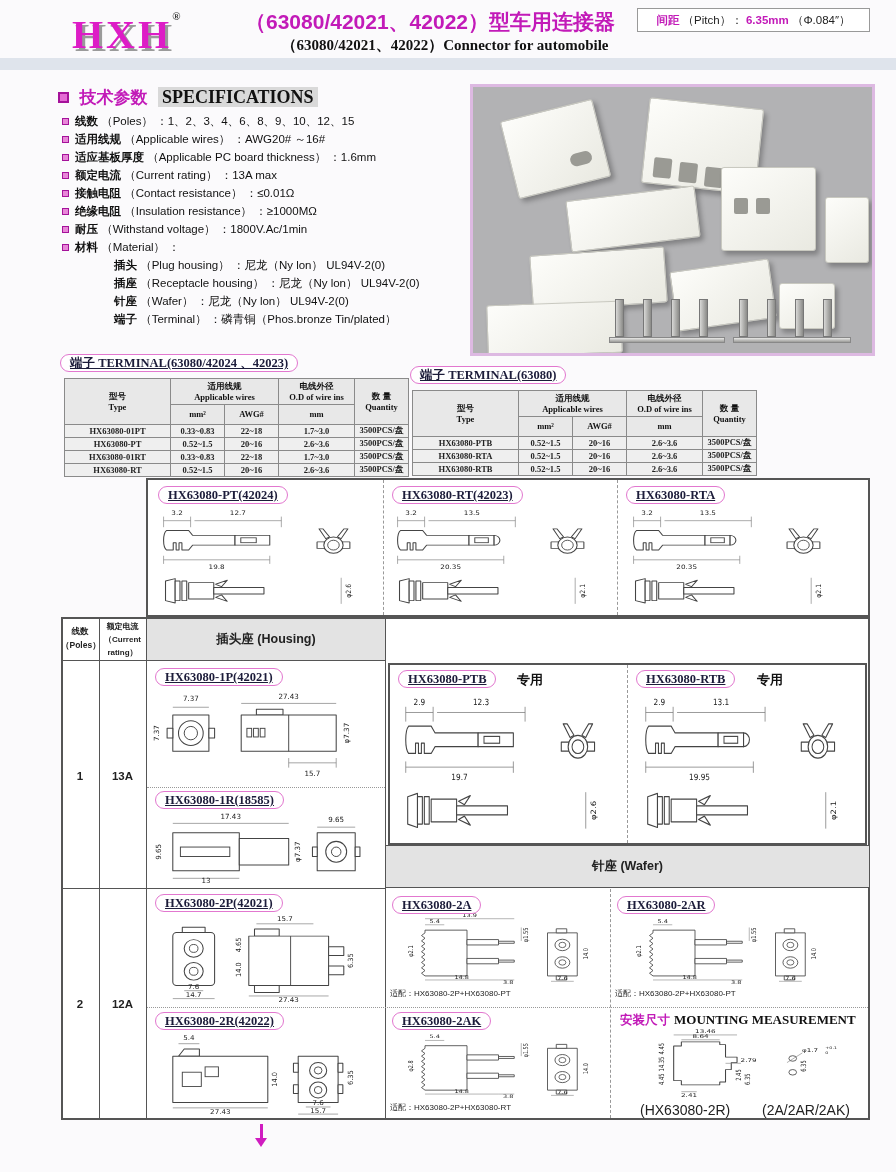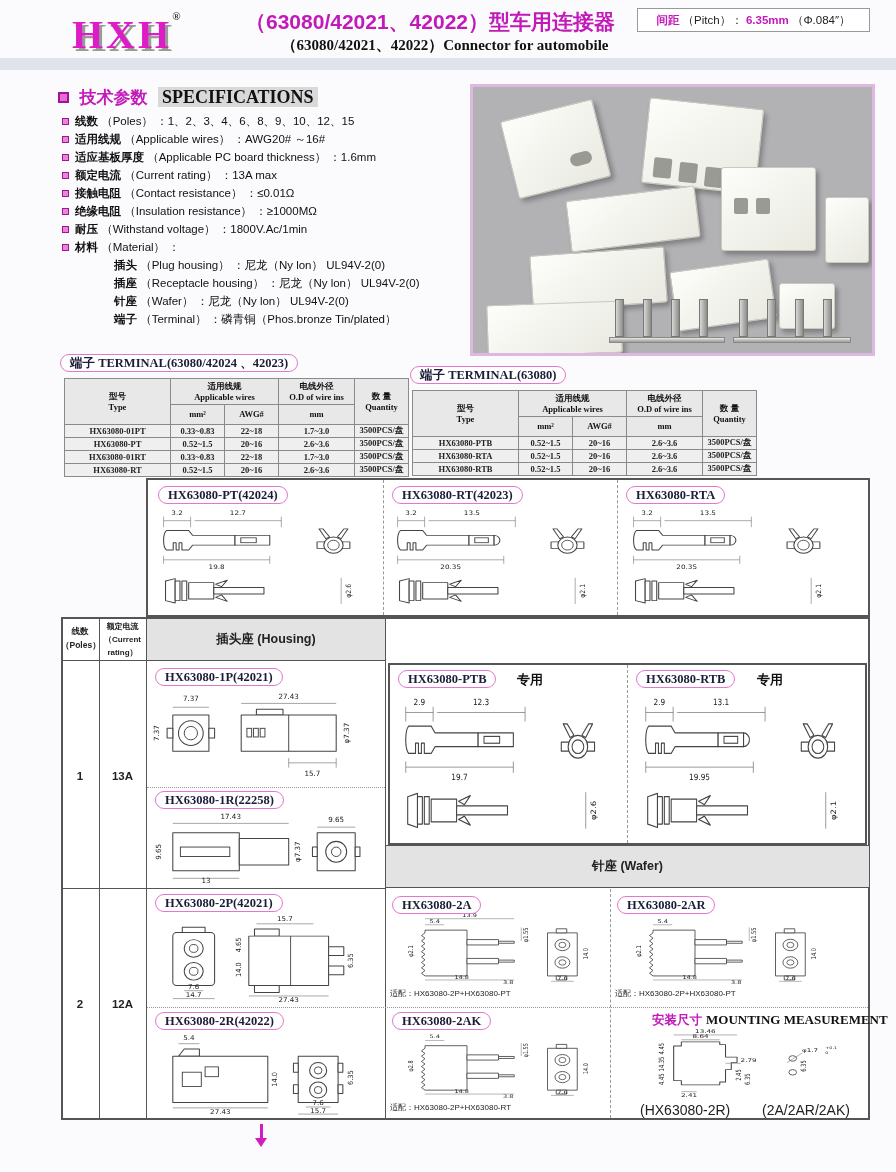--- a/index.html
+++ b/index.html
@@ -39,21 +39,21 @@
   .ph { position:absolute; background:linear-gradient(145deg,#fdfdfa,#e9e9e1);
         border:1px solid #c9c9c0; border-radius:3px; box-shadow:3px 4px 5px rgba(0,0,0,.28); }
   .ph .hole { position:absolute; background:#9a9a94; border-radius:50%; }
   .pin { position:absolute; width:9px; height:38px;
          background:linear-gradient(90deg,#d8d8d6,#8b8b88); border:1px solid #777; }
   .pinbar { position:absolute; height:6px; background:linear-gradient(#e8e8e6,#9b9b98); border:1px solid #888; }
 
   
   .pill { position:absolute; font-family:"Liberation Serif", serif; font-weight:bold; font-size:12.5px;
           color:#1c1c3a; background:#fff; border:1.6px solid #e277cf; border-radius:11px;
-          padding:0 9px; line-height:16px; white-space:nowrap; z-index:5; }
+          padding:0 9px; line-height:16px; white-space:nowrap; z-index:5;text-decoration:underline; }
   .suffix { font-family:"Liberation Sans", sans-serif; font-weight:bold; font-size:13px; color:#111; margin-left:5px; }
 
   
   .ttable { position:absolute; border-collapse:collapse; background:#efefef; font-size:8.5px; table-layout:fixed; }
   .ttable th, .ttable td { border:1px solid #8a8a8a; text-align:center; padding:0 1px; }
   .ttable th { font-weight:bold; font-size:8.5px; line-height:11px; height:26px; background:#e8e8e8; }
   .ttable th .en { font-family:"Liberation Serif", serif; font-weight:bold; }
   .ttable th.sub { height:20px; font-family:"Liberation Serif", serif; }
   .ttable td { height:12px; font-family:"Liberation Serif", serif; font-weight:bold; font-size:8.5px; color:#222; }
 
@@ -63,21 +63,21 @@
   .spec-box { left:388px; top:663px; width:479px; height:182px; border:2px solid #555; background:#fff; z-index:4; }
   .vline { position:absolute; width:0; border-left:1.5px solid #555; }
   .vdash { position:absolute; width:0; border-left:1px dashed #999; }
   .hline { position:absolute; height:0; border-top:1.5px solid #555; }
   .hdot  { position:absolute; height:0; border-top:1.5px dotted #999; }
   .gray-bar { position:absolute; background:#e3e3e3; border-top:1.5px solid #555; border-bottom:1.5px solid #555;
               text-align:center; font-size:12.5px; font-weight:bold; color:#222; }
   .cellhead { position:absolute; text-align:center; font-weight:bold; color:#222; }
   .cellval { position:absolute; text-align:center; font-size:11.5px; font-weight:bold; color:#222; }
   .match { position:absolute; font-size:8px; color:#222; white-space:nowrap; }
-  .mnt-head { position:absolute; white-space:nowrap;margin-left:32px; }
+  .mnt-head { position:absolute; white-space:nowrap; }
   .mnt-head .cn { color:#c21ab8; font-weight:bold; font-size:12.5px; }
   .mnt-head .en { font-family:"Liberation Serif", serif; font-weight:bold; font-size:13px; margin-left:4px; }
   .caption { position:absolute; font-size:14px; color:#222; }
 
   
   svg.draw { position:absolute; overflow:visible; }
   .dl { stroke:#777; stroke-width:0.7; }
   .dt { font-size:7.5px; fill:#222; font-family:"DejaVu Sans", sans-serif; }
   .ol { fill:#fff; stroke:#444; stroke-width:1.1; stroke-linejoin:round; }
   .ol2 { fill:none; stroke:#444; stroke-width:1; }
@@ -397,21 +397,21 @@
     <rect class="ol2" x="109" y="40" width="5" height="9"></rect>
     <rect class="ol2" x="116" y="40" width="5" height="9"></rect>
   <line class="ol2" x1="146" y1="26" x2="146" y2="64"></line>
   <text class="dt" transform="rotate(-90 210 45)" x="210" y="45" text-anchor="middle">φ7.37</text>
   <line class="dl" x1="146" y1="76" x2="196" y2="76"></line>
     <line class="dl" x1="146" y1="71" x2="146" y2="81"></line>
     <line class="dl" x1="196" y1="71" x2="196" y2="81"></line>
   <text class="dt" x="171" y="90" text-anchor="middle">15.7</text>
 </svg>
 
-<span class="pill" style="left:155px;top:791px">HX63080-1R(22258)</span>
+<span class="pill" style="left:155px;top:791px">HX63080-1R(18585)</span>
 <svg class="draw" style="left:150px;top:812px" width="228" height="72" viewBox="0 0 240 76" preserveAspectRatio="none">
   <line class="dl" x1="24" y1="12" x2="146" y2="12"></line>
     <text class="dt" x="85" y="7" text-anchor="middle">17.43</text>
   <text class="dt" transform="rotate(-90 12 42)" x="12" y="42" text-anchor="middle">9.65</text>
   <rect class="ol" x="24" y="22" width="70" height="40"></rect>
   <rect class="ol" x="94" y="28" width="52" height="28"></rect>
   <rect class="ol2" x="32" y="37" width="52" height="10"></rect>
   <line class="dl" x1="24" y1="70" x2="94" y2="70"></line>
     <text class="dt" x="59" y="75" text-anchor="middle">13</text>
   <text class="dt" transform="rotate(-90 158 42)" x="158" y="42" text-anchor="middle">φ7.37</text>

